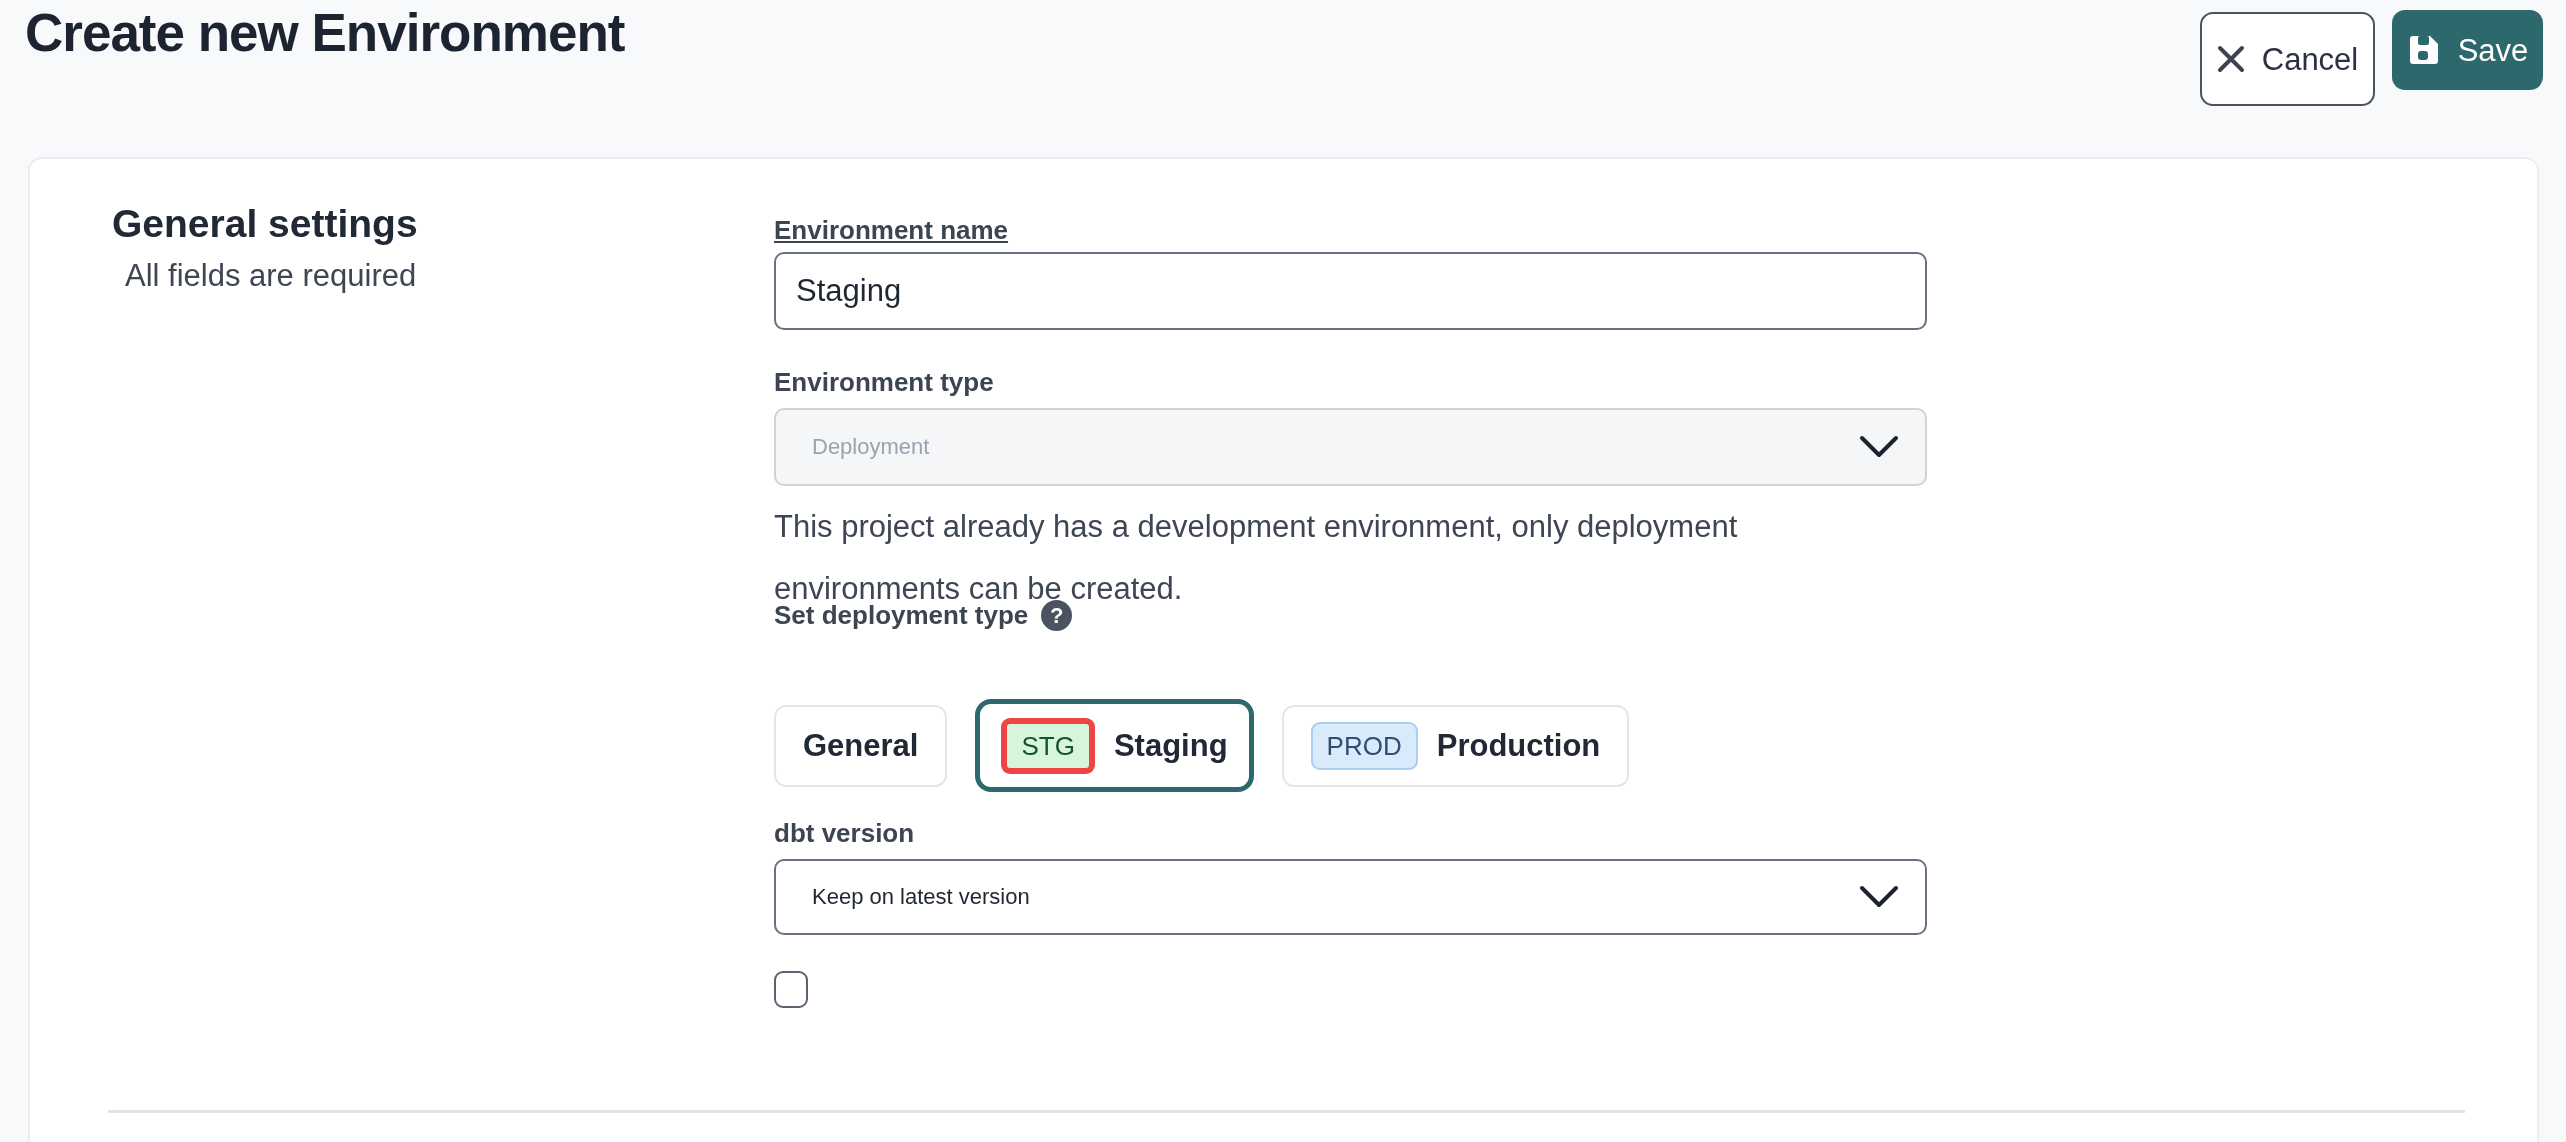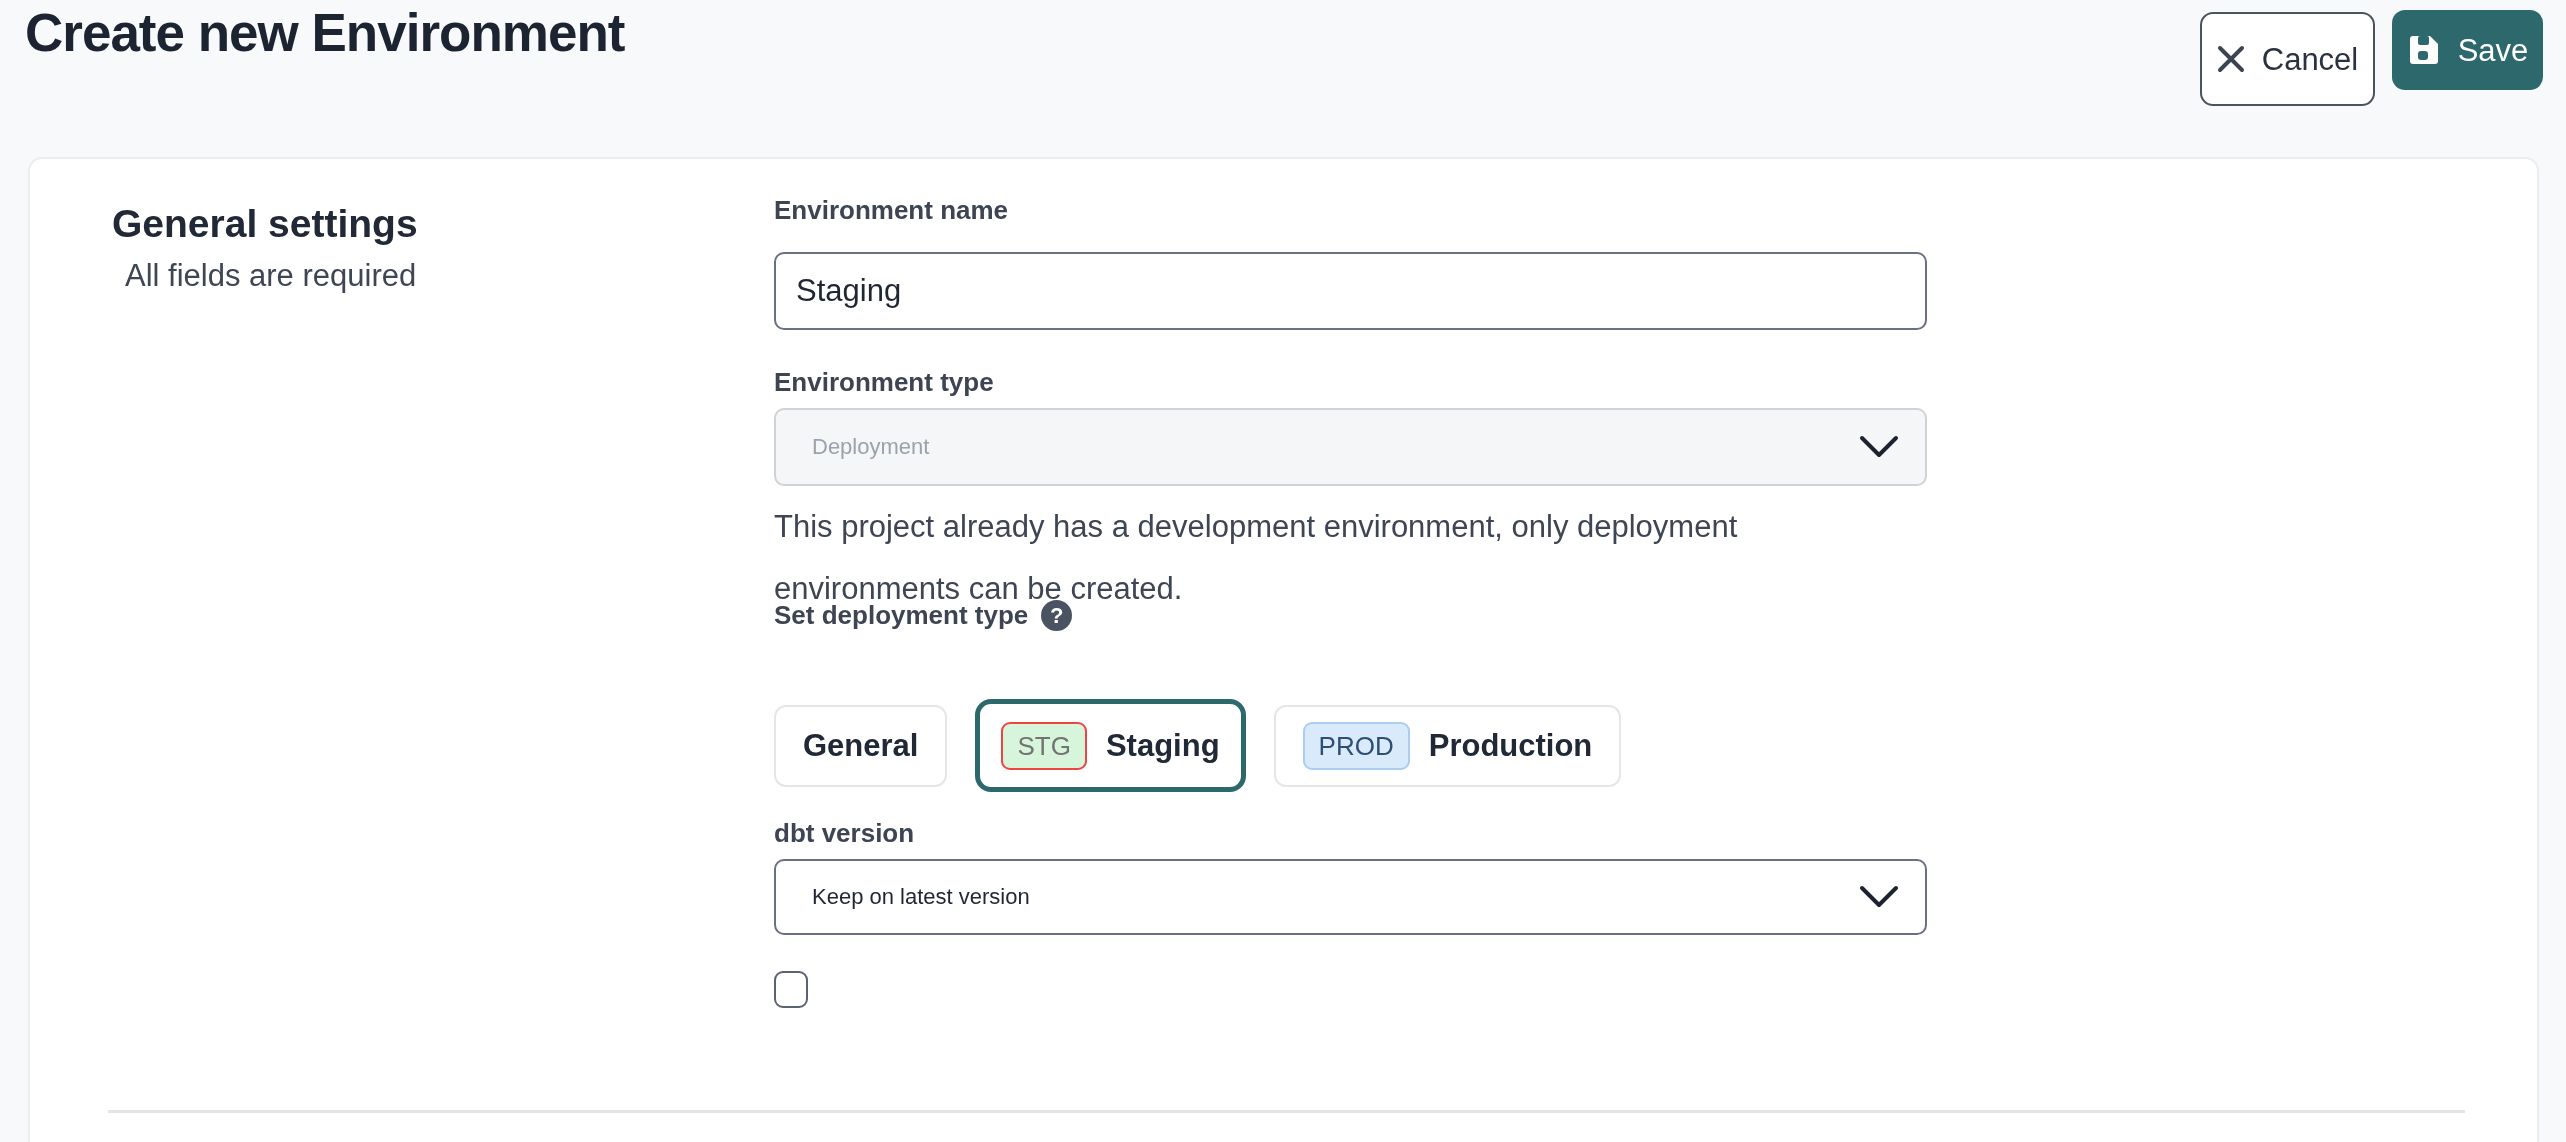--- a/index.html
+++ b/index.html
@@ -97,21 +97,21 @@
     background:#ffffff; border:2px solid #e4e6e9; border-radius:12px;
     font-size:31px; font-weight:700; color:#212936; cursor:pointer;
   }
   .option-card.selected {
     height:93px; border:5px solid #2d696c; border-radius:16px; padding:0 21px;
   }
   .env-badge {
     font-size:26px; font-weight:400; padding:9px 14px; border-radius:9px;
     margin-right:19px; line-height:1;
   }
-  .badge-stg  { background:#d6f5da; border:2px solid #ef4444; color:#737373; }
+  .badge-stg  { background:#d6f5da; border:6px solid #ef4444; color:#14532d; }
   .badge-prod { background:#d9eafb; border:2px solid #abcdf2; color:#2e4e74; }
 
   
   .checkbox-row {
     position:absolute; left:744px; top:812px; display:flex; align-items:center;
   }
   .checkbox {
     width:34px; height:37px; border:2.5px solid #5b6370; border-radius:9px;
     background:#ffffff; cursor:pointer; flex:none;
   }
@@ -144,21 +144,21 @@
     <rect x="11" y="18" width="10" height="9" rx="3" fill="#2d696c"></rect>
   </svg>
   <span>Save</span>
 </button>
 
 <div class="card">
 
   <h2 class="section-title">General settings</h2>
   <p class="section-subtitle">All fields are required</p>
 
-  <label class="field-label" style="top:36px;">Environment name</label>
+  <label class="field-label" style="top:56px;text-decoration:underline;">Environment name</label>
   <input class="text-input" style="top: 93px;" type="text" value="Staging">
 
   <label class="field-label" style="top:208px;">Environment type</label>
   <div class="select select-disabled" style="top:249px;">
     <span>Deployment</span>
     <svg class="chevron" viewBox="0 0 40 24">
       <polyline points="3,3 20,20 37,3" stroke="#1b2230" stroke-width="4" fill="none" stroke-linecap="round" stroke-linejoin="round"></polyline>
     </svg>
   </div>
   <p class="help-text" style="top:337px;">This project already has a development environment, only deployment environments can be created.</p>

